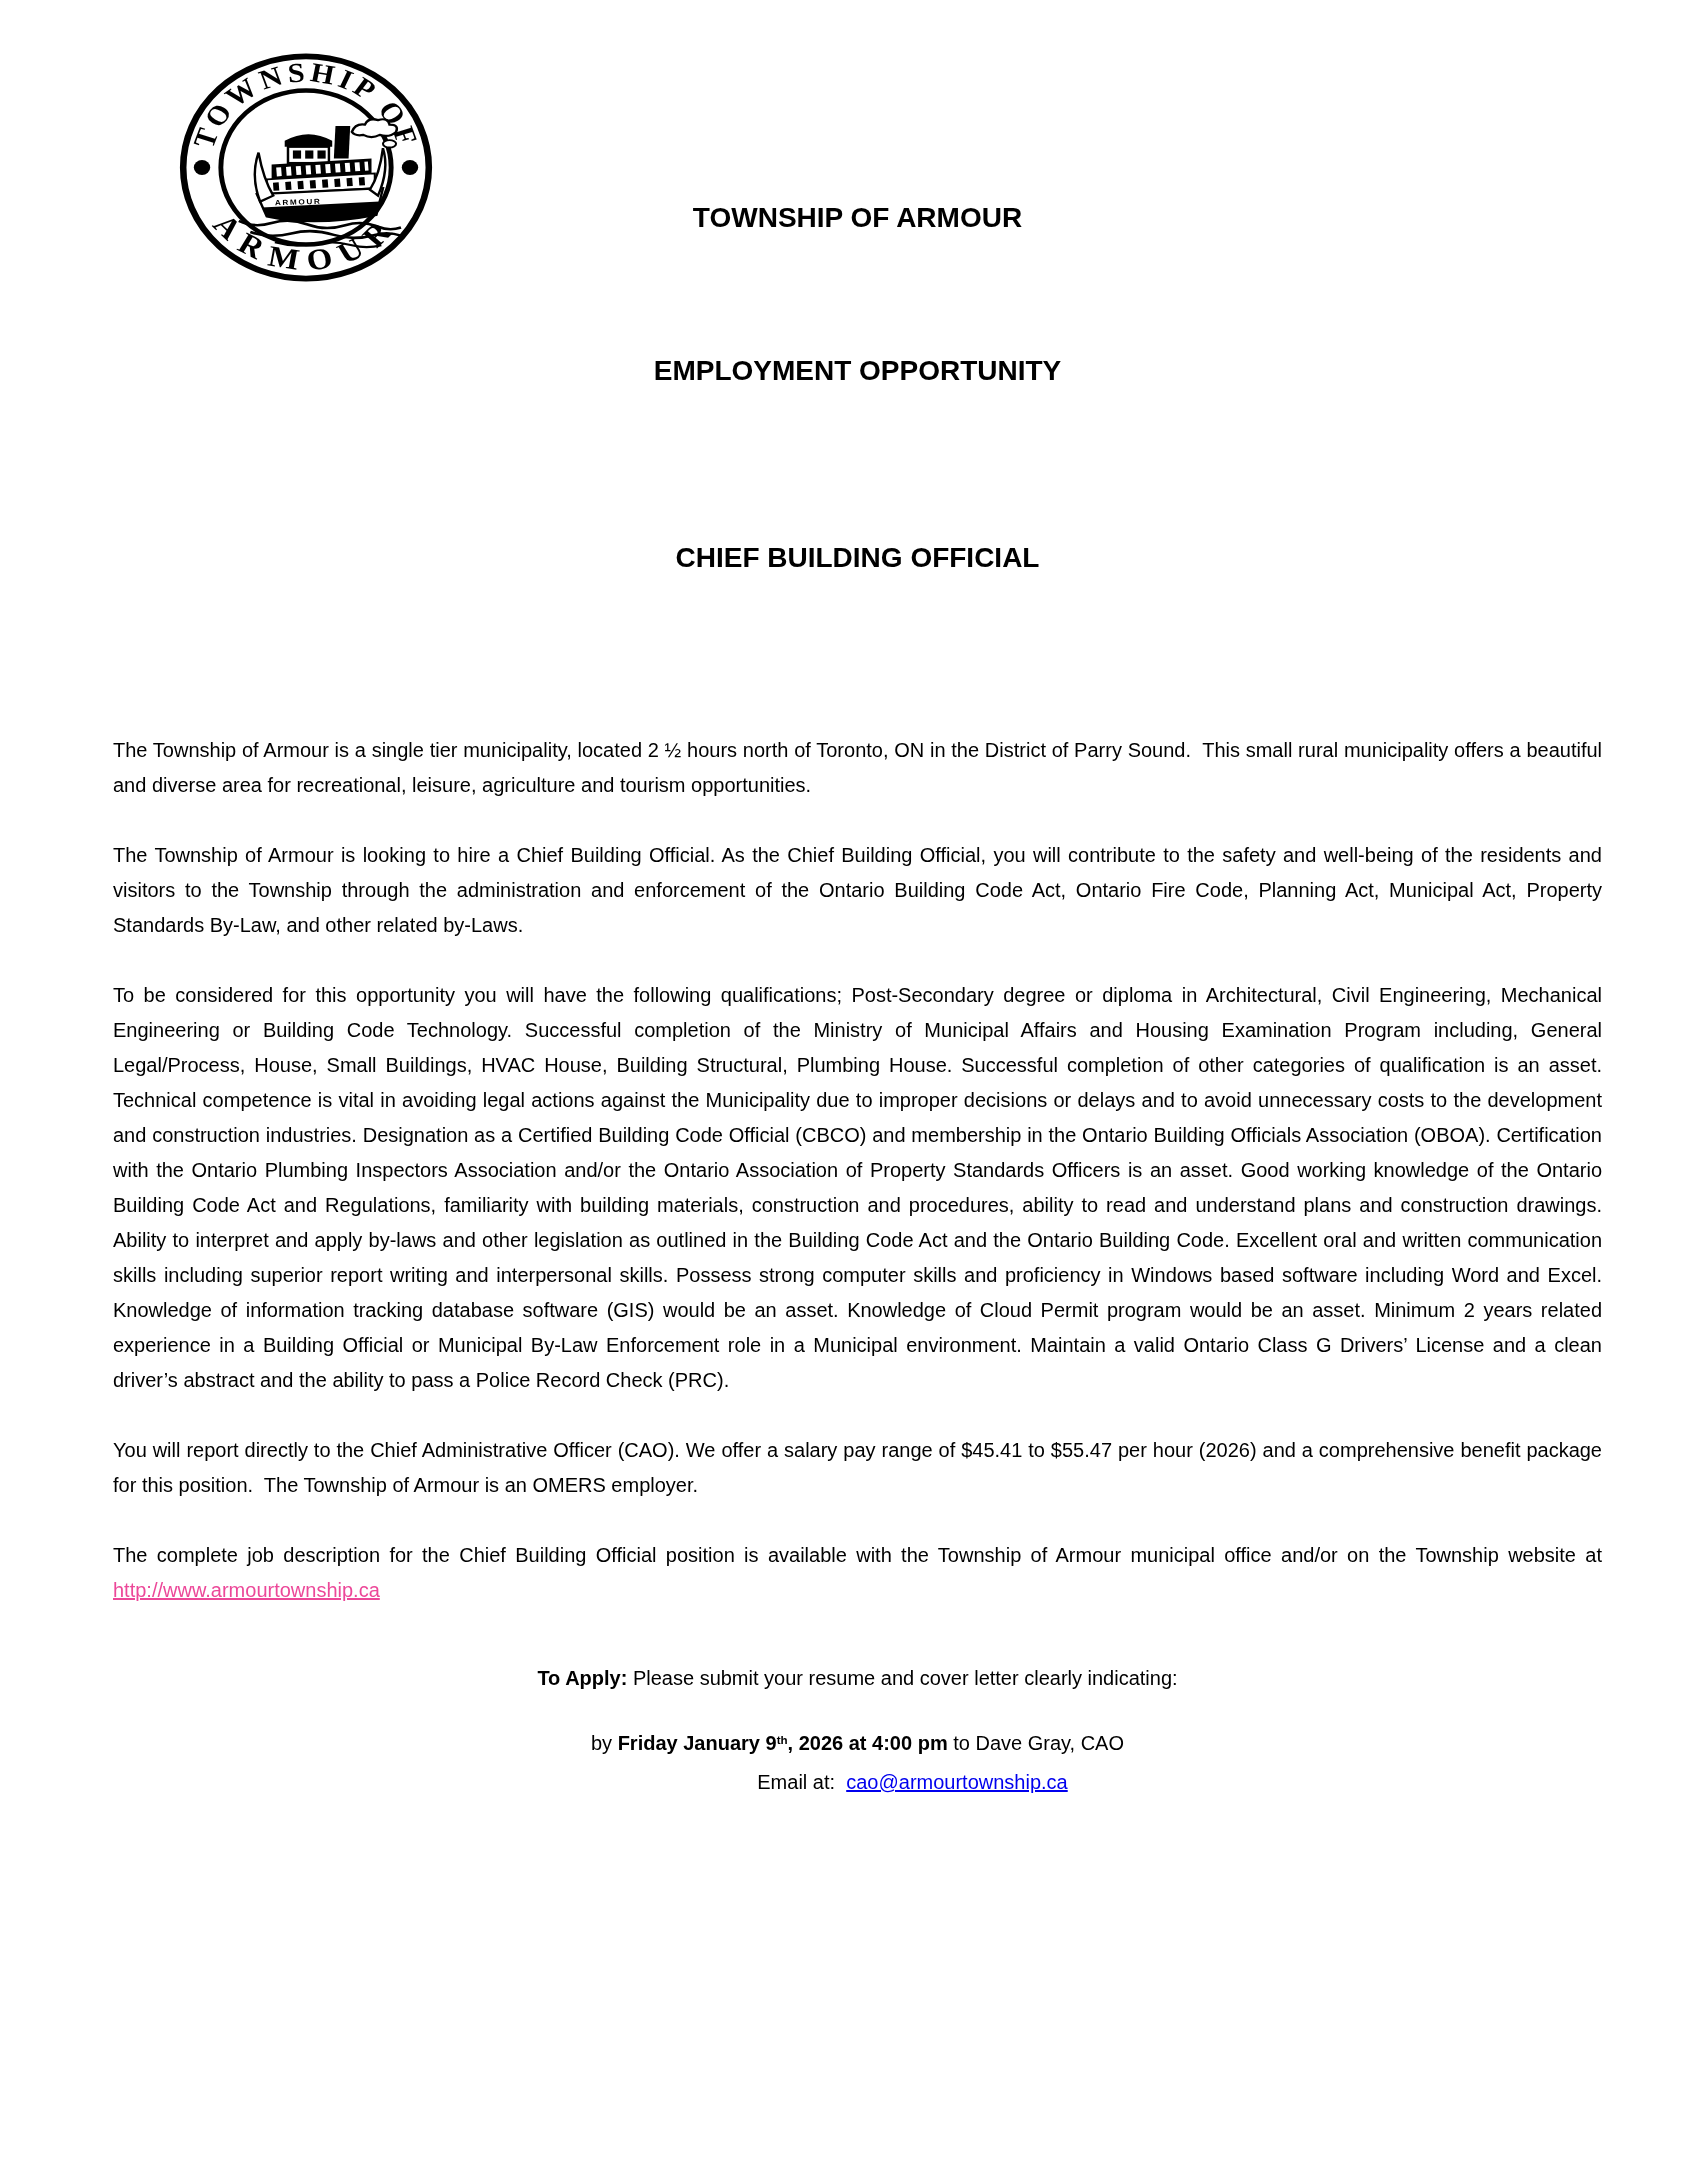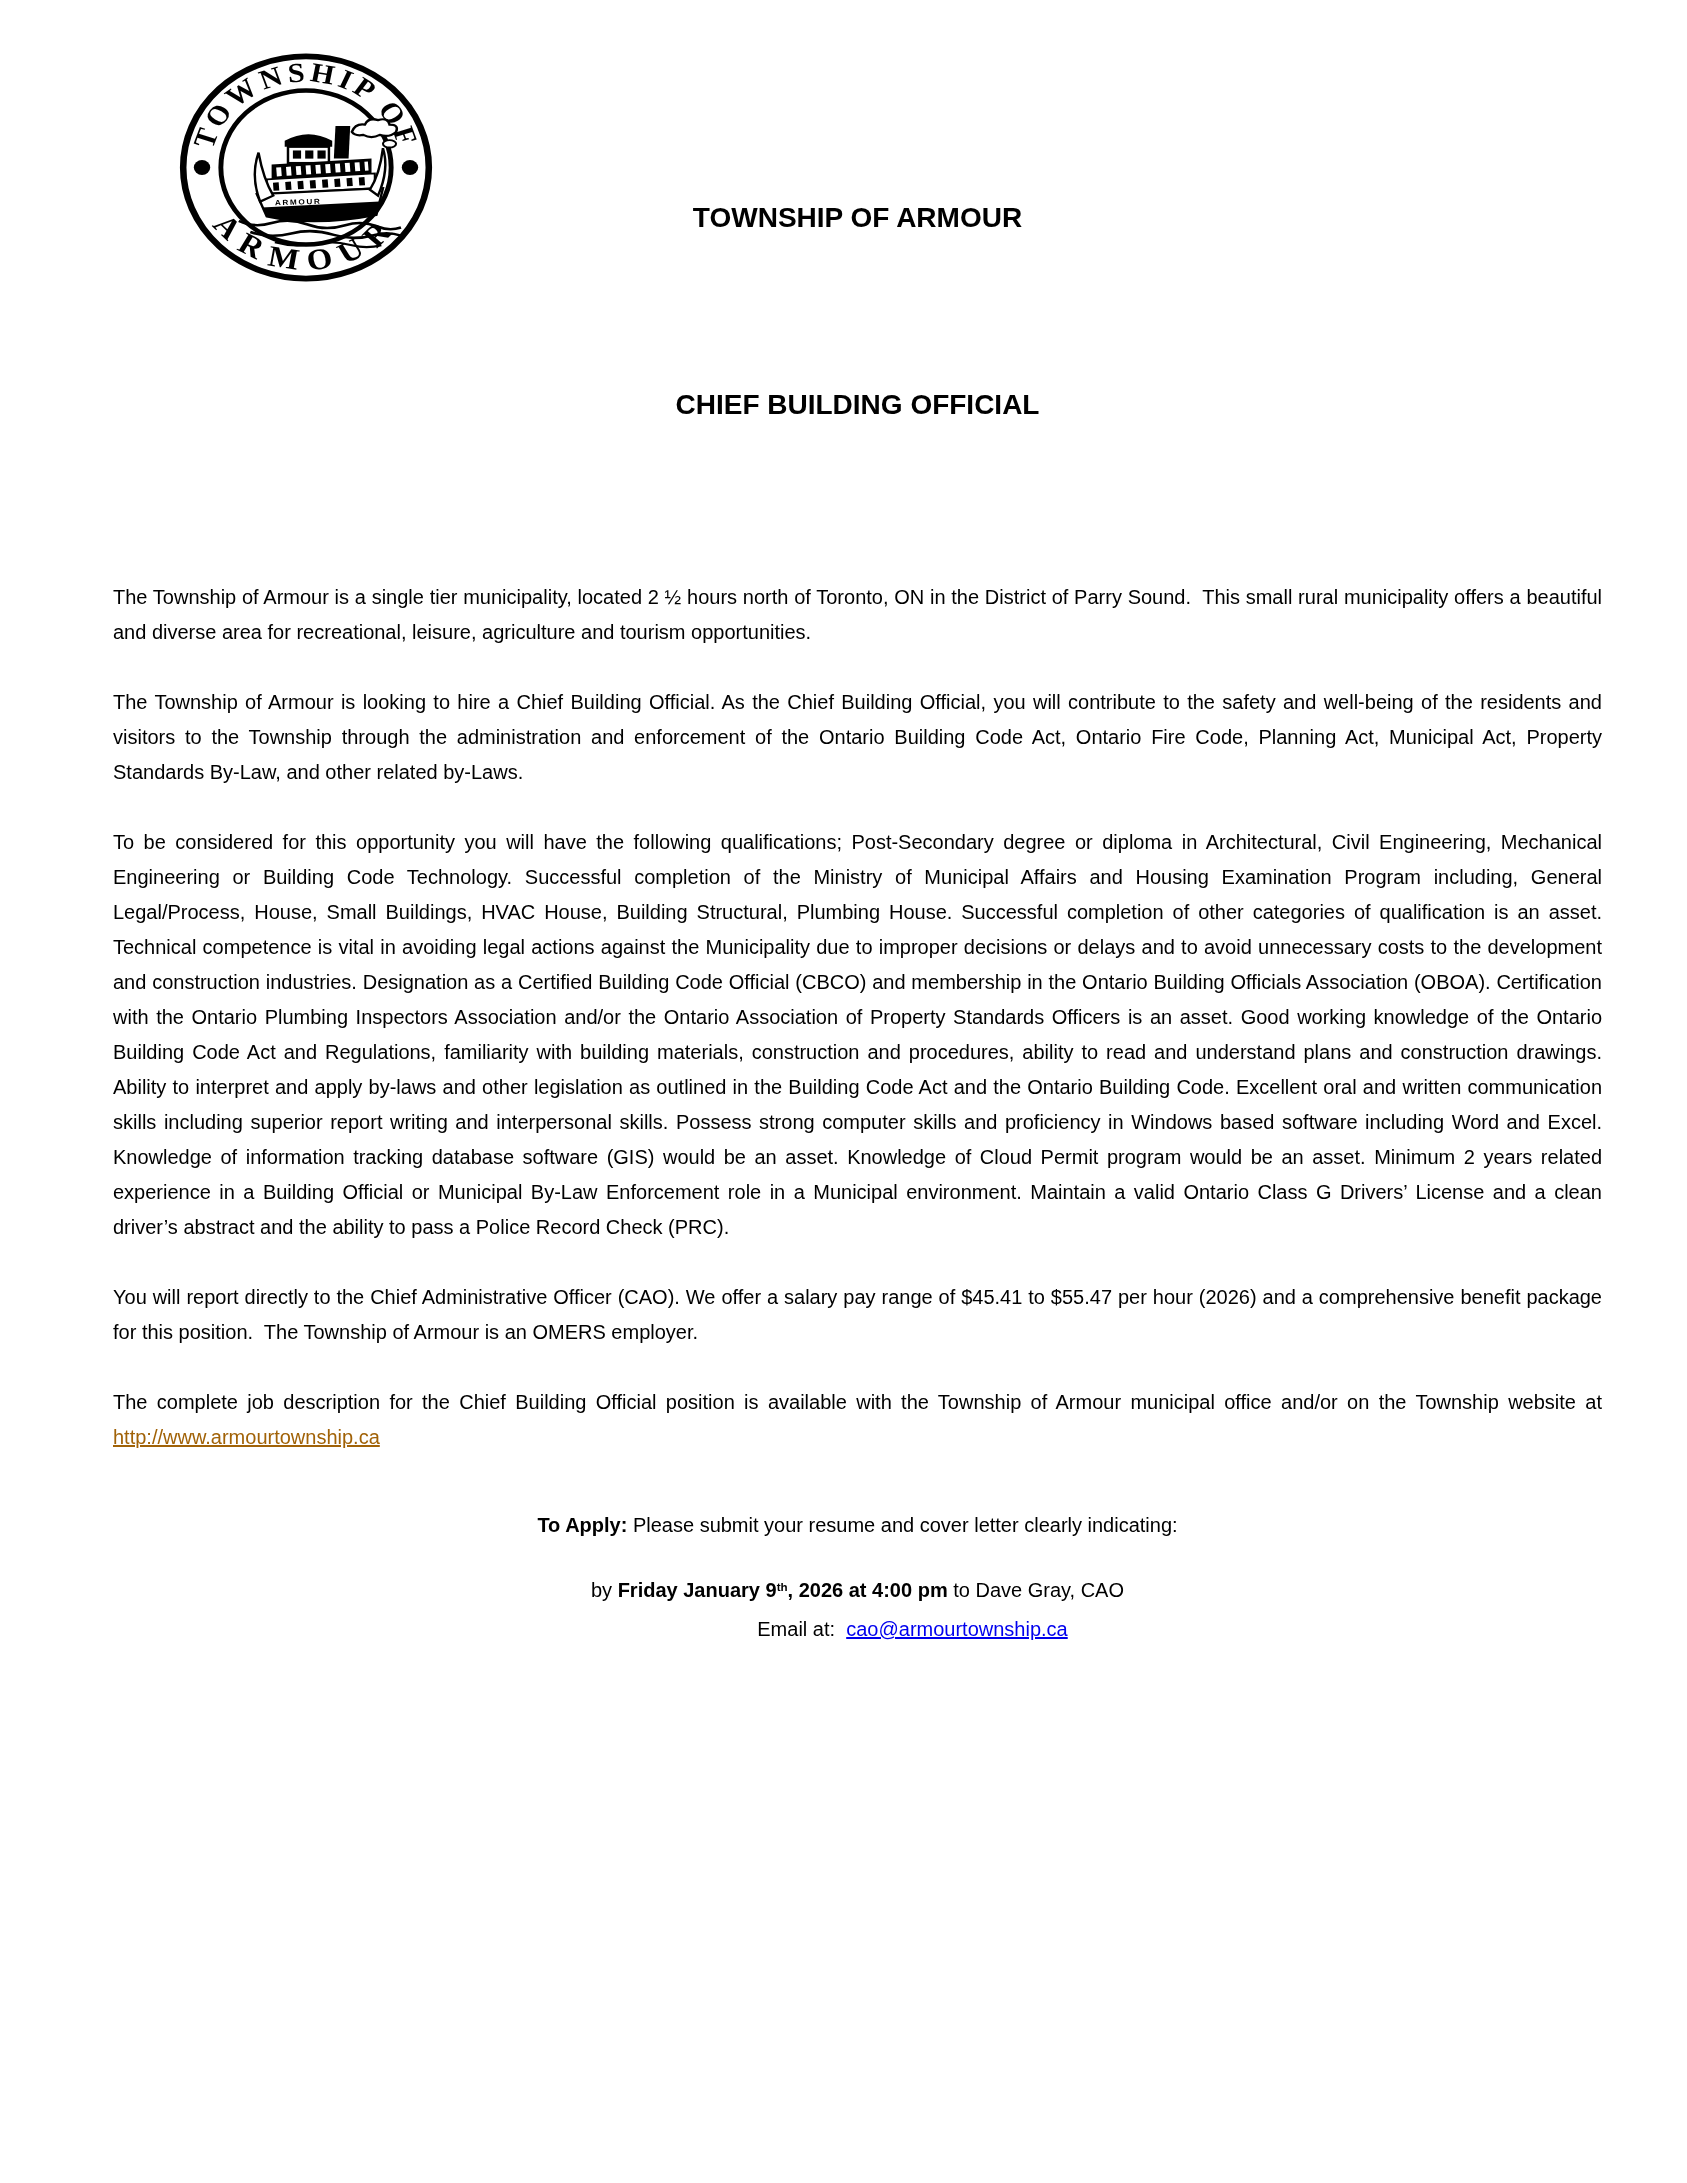--- a/index.html
+++ b/index.html
@@ -128,32 +128,33 @@
       <path d="M78,232 q18,10 40,3 q22,-7 44,2 q22,9 46,1 q20,-7 40,2 q14,6 28,1" fill="none" stroke="#000000" stroke-width="3.5"></path>
       <path d="M92,247 q24,9 50,2 q26,-7 52,2 q24,8 50,0 q16,-5 32,1" fill="none" stroke="#000000" stroke-width="3.5"></path>
       <path d="M122,261 q22,7 46,2 q24,-5 48,2 q18,5 36,0" fill="none" stroke="#000000" stroke-width="3"></path>
     </g>
   </svg>
 
   <div class="content">
 
     <div class="header">
       <div class="line1">TOWNSHIP OF ARMOUR</div>
+      <div class="line2">EMPLOYMENT OPPORTUNITY</div>
       <div class="line3">CHIEF BUILDING OFFICIAL</div>
     </div>
 
     <p class="para first">The Township of Armour is a single tier municipality, located 2 ½ hours north of Toronto, ON in the District of Parry Sound.  This small rural municipality offers a beautiful and diverse area for recreational, leisure, agriculture and tourism opportunities.</p>
 
     <p class="para">The Township of Armour is looking to hire a Chief Building Official. As the Chief Building Official, you will contribute to the safety and well-being of the residents and visitors to the Township through the administration and enforcement of the Ontario Building Code Act, Ontario Fire Code, Planning Act, Municipal Act, Property Standards By-Law, and other related by-Laws.</p>
 
     <p class="para">To be considered for this opportunity you will have the following qualifications; Post-Secondary degree or diploma in Architectural, Civil Engineering, Mechanical Engineering or Building Code Technology. Successful completion of the Ministry of Municipal Affairs and Housing Examination Program including, General Legal/Process, House, Small Buildings, HVAC House, Building Structural, Plumbing House. Successful completion of other categories of qualification is an asset. Technical competence is vital in avoiding legal actions against the Municipality due to improper decisions or delays and to avoid unnecessary costs to the development and construction industries. Designation as a Certified Building Code Official (CBCO) and membership in the Ontario Building Officials Association (OBOA). Certification with the Ontario Plumbing Inspectors Association and/or the Ontario Association of Property Standards Officers is an asset. Good working knowledge of the Ontario Building Code Act and Regulations, familiarity with building materials, construction and procedures, ability to read and understand plans and construction drawings. Ability to interpret and apply by-laws and other legislation as outlined in the Building Code Act and the Ontario Building Code. Excellent oral and written communication skills including superior report writing and interpersonal skills. Possess strong computer skills and proficiency in Windows based software including Word and Excel. Knowledge of information tracking database software (GIS) would be an asset. Knowledge of Cloud Permit program would be an asset. Minimum 2 years related experience in a Building Official or Municipal By-Law Enforcement role in a Municipal environment. Maintain a valid Ontario Class G Drivers’ License and a clean driver’s abstract and the ability to pass a Police Record Check (PRC).</p>
 
     <p class="para">You will report directly to the Chief Administrative Officer (CAO). We offer a salary pay range of $45.41 to $55.47 per hour (2026) and a comprehensive benefit package for this position.  The Township of Armour is an OMERS employer.</p>
 
-    <p class="para"><span>The complete job description for the Chief Building Official position is available with the Township of Armour municipal office and/or on the Township website at </span><a class="doc-link website-link" style="color: #a16207;">http://www.armourtownship.ca</a></p>
+    <p class="para"><span>The complete job description for the Chief Building Official position is available with the Township of Armour municipal office and/or on the Township website at </span><a class="doc-link website-link" style="color: #ec4899;">http://www.armourtownship.ca</a></p>
 
     <div class="center-line to-apply"><span class="bold">To Apply:</span><span> Please submit your resume and cover letter clearly indicating:</span></div>
 
 
     <div class="center-line by-line"><span>by </span><span class="bold">Friday January 9</span><sup class="ord bold">th</sup><span class="bold">, 2026 at 4:00 pm</span><span> to Dave Gray, CAO</span></div>
 
     <div class="contact">
       <div class="center-line"><span>Email at:  </span><a class="doc-link email-link" style="color: rgb(0, 0, 238);">cao@armourtownship.ca</a></div>
 
     </div>

